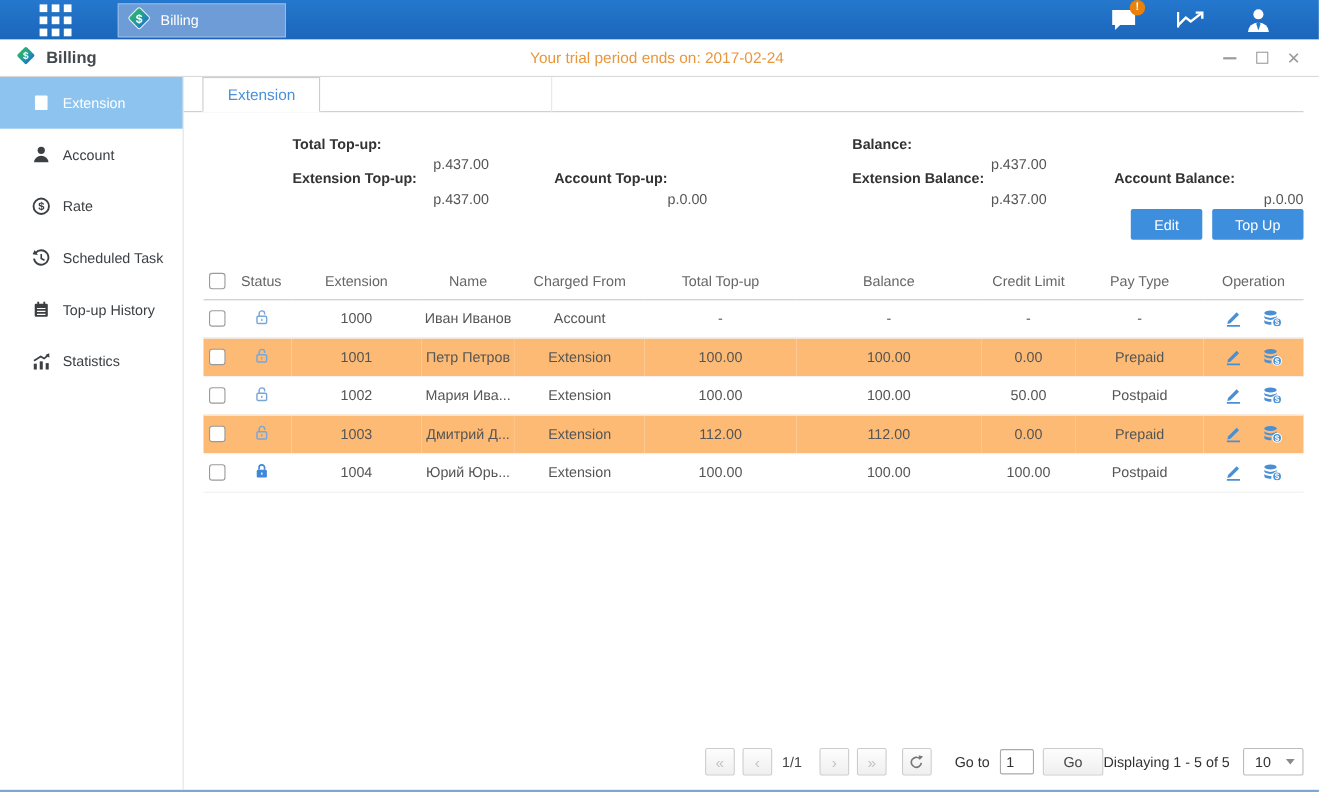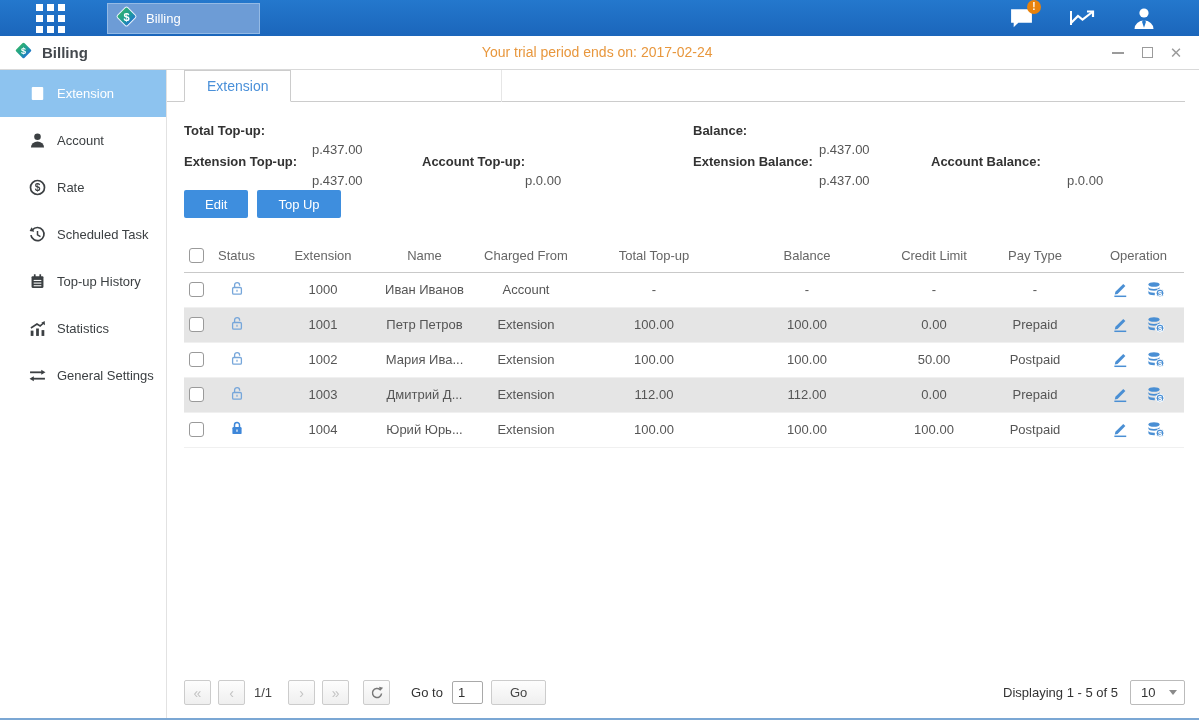--- a/index.html
+++ b/index.html
@@ -34,37 +34,37 @@
   .sidebar { width:167px; border-right:1px solid #e2e2e2; }
   .side-item { height:47px; display:flex; align-items:center; gap:11px; padding-left:29px; color:#3c4043; font-size:13px; cursor:pointer; }
   .side-item svg { width:17px; height:17px; flex:0 0 auto; }
   .side-item.active { background:#8dc3ef; color:#fff; }
   .main { flex:1; display:flex; flex-direction:column; min-width:0; }
   
   .tabstrip { height:32px; display:flex; padding-left:17px; margin-right:14px; position:relative; }
   .tabstrip::after { content:""; position:absolute; left:0; right:0; bottom:0; border-bottom:1px solid #ccc; }
   .tab { position:relative; z-index:1; border:1px solid #ccc; border-bottom:1px solid #fff; background:#fff; color:#4a90d9; font-size:14px; padding:0 22px; line-height:30px; height:32px; cursor:pointer; }
   .tab-ghost { position:relative; z-index:1; width:211px; border-right:1px solid #e6e6e6; }
-  .content { padding:0 14px 0 17px; display:flex; flex-direction:column; flex:1; }
+  .content { padding:0 14px 0 17px; display:flex; flex-direction:column; flex:1;align-items:flex-end; }
   
   .summary { margin-top:13px; display:flex; font-size:13px; }
   .sum-col-left { width:509px; }
   .sum-row { height:31px; display:flex; align-items:center; }
   .sum-row b { color:#333; }
   .sum-row span { color:#555;margin-top:37px; }
   .w128 { width:128px; } .w110 { width:110px; } .w103 { width:103px; }
   .w126 { width:126px; } .w112 { width:112px; } .w136 { width:136px; }
   
   .btn-row { margin-top:13px; display:flex; gap:9px; }
   .btn { background:#3e8ede; color:#fff; border:none; height:28px; padding:0 21px; font-size:13px; border-radius:2px; cursor:pointer; font-family:inherit; }
   
   table { border-collapse:collapse; width:1000px; table-layout:fixed; font-size:13px; color:#555; margin-top:21px; }
   thead th { height:33px; font-weight:normal; color:#666; border-bottom:1px solid #c9c9c9; text-align:center; }
   tbody td { height:35px; text-align:center; border-bottom:1px solid #f0f0f0; }
-  tbody tr.alt { background:#e5e5e5; }
+  tbody tr.alt { background:#fdba74; }
   .cb { width:15px; height:15px; border:1px solid #9a9a9a; border-radius:3px; margin:0 auto; background:#fff; cursor:pointer; }
   .ops span { display:inline-flex; margin:0 7px; cursor:pointer; vertical-align:middle; }
   .lock { display:inline-flex; }
   
   .pagebar { margin-top:auto; display:flex; align-items:center; padding:0 0 13px 0; font-size:13px; color:#333; }
   .pg-btn { width:27px; height:25px; border:1px solid #ccc; background:linear-gradient(#fdfdfd,#efefef); border-radius:2px; display:flex; align-items:center; justify-content:center; color:#c3c3c3; font-size:14px; margin-right:7px; cursor:pointer; }
   .pg-text { margin:0 16px 0 2px; color:#444; }
   .pg-refresh { margin-left:7px; color:#777; }
   .goto-label { margin:0 9px 0 14px; }
   .goto-input { width:31px; height:23px; border:1px solid #a9a9a9; border-radius:2px; font-size:13px; padding-left:5px; font-family:inherit; color:#333; }
@@ -204,29 +204,20 @@
     </div>
     <div class="side-item">
       <svg viewBox="0 0 16 16">
         <rect x="1.6" y="10" width="2.6" height="5" fill="currentColor"></rect>
         <rect x="6.7" y="8" width="2.6" height="7" fill="currentColor"></rect>
         <rect x="11.8" y="9.5" width="2.6" height="5.5" fill="currentColor"></rect>
         <path d="M1.8 7.5 L7.5 3.8 L10.5 5.6 L14 2.6" fill="none" stroke="currentColor" stroke-width="1.5"></path>
         <polygon points="14.8,1 15,5 11.6,2.6" fill="currentColor"></polygon>
       </svg>
       <span>Statistics</span>
-    </div>
-    <div class="side-item">
-      <svg viewBox="0 0 16 16">
-        <line x1="1" y1="5" x2="13" y2="5" stroke="currentColor" stroke-width="1.7"></line>
-        <polygon points="15.5,5 11.5,2.6 11.5,7.4" fill="currentColor"></polygon>
-        <line x1="3" y1="11" x2="15" y2="11" stroke="currentColor" stroke-width="1.7"></line>
-        <polygon points="0.5,11 4.5,8.6 4.5,13.4" fill="currentColor"></polygon>
-      </svg>
-      <span>General Settings</span>
     </div>
   </div>
 
   <div class="main">
     <div class="tabstrip">
       <div class="tab">Extension</div>
       <div class="tab-ghost"></div>
     </div>
 
     <div class="content">

